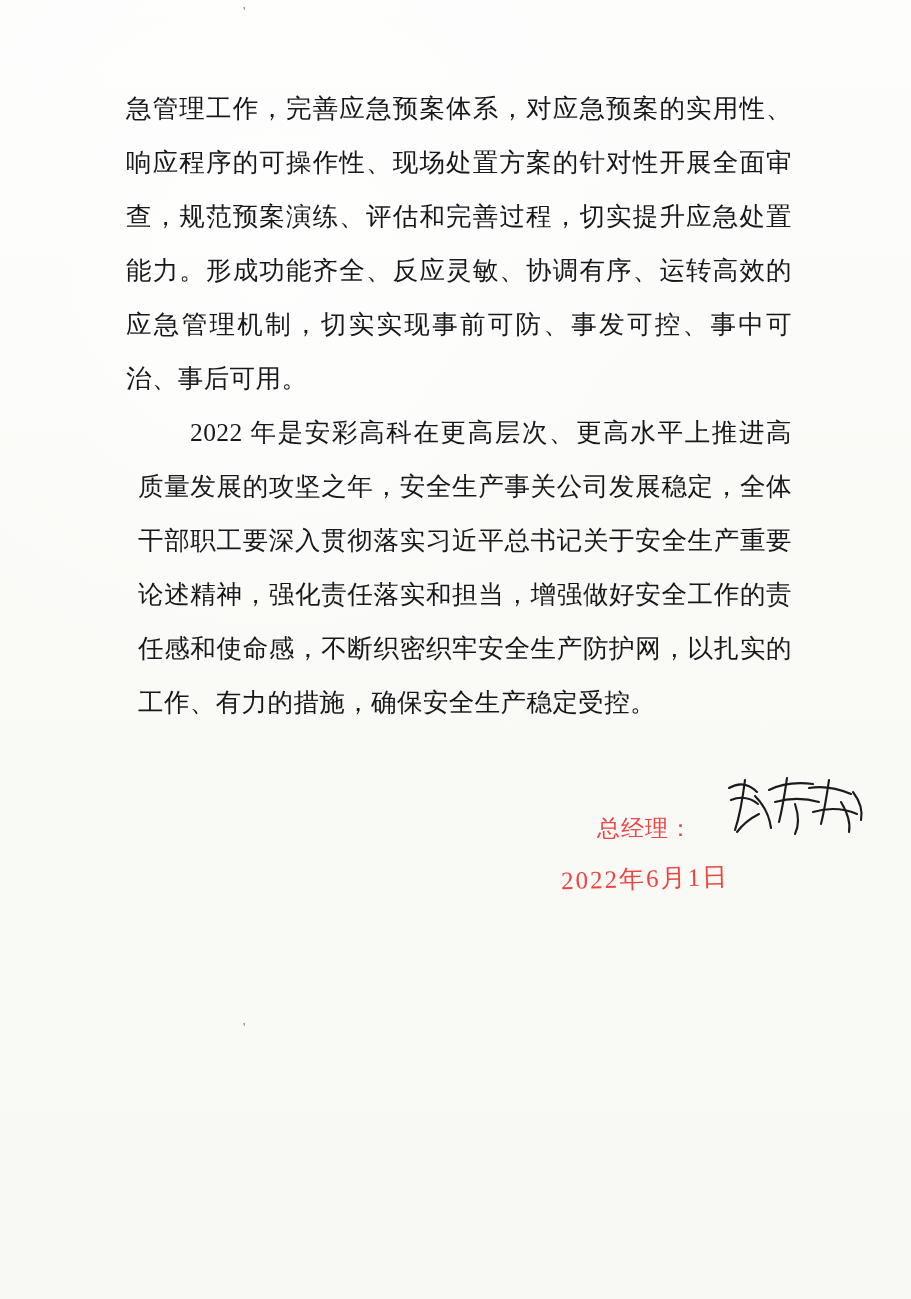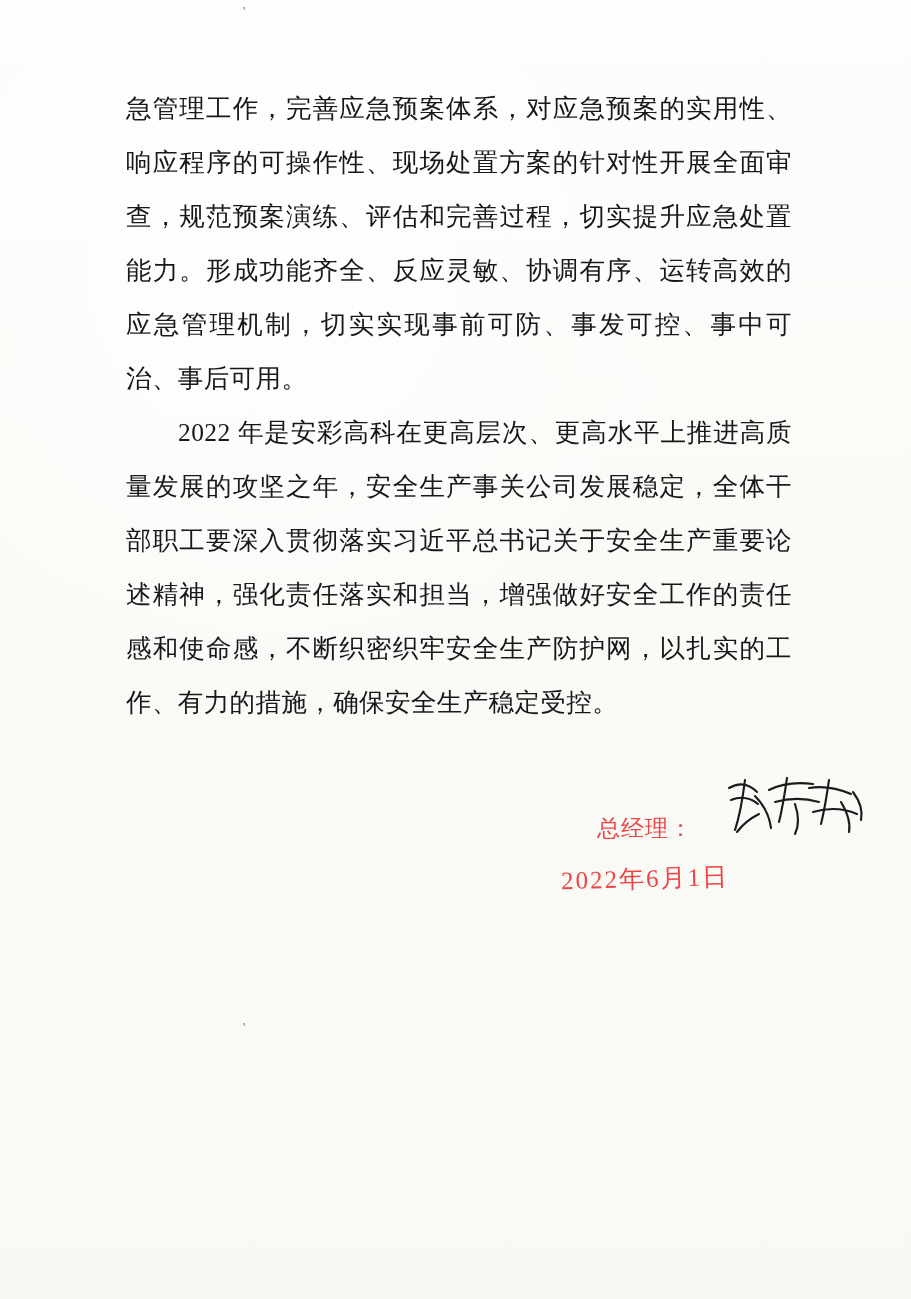--- a/index.html
+++ b/index.html
@@ -49,20 +49,21 @@
     margin: 0 0 0 0;
     text-indent: 52px;
     text-align: justify;
   }
   .para.no-indent {
     text-indent: 0;
     font-family: Liberation Serif, serif;
   }
   .para + .para {
     margin-top: 0;
+    margin-left: 12px;
   }
   .sign-block {
     position: absolute;
     left: 560px;
     top: 812px;
     width: 330px;
     color: #ef4444;
   }
   .sign-row {
     position: relative;

